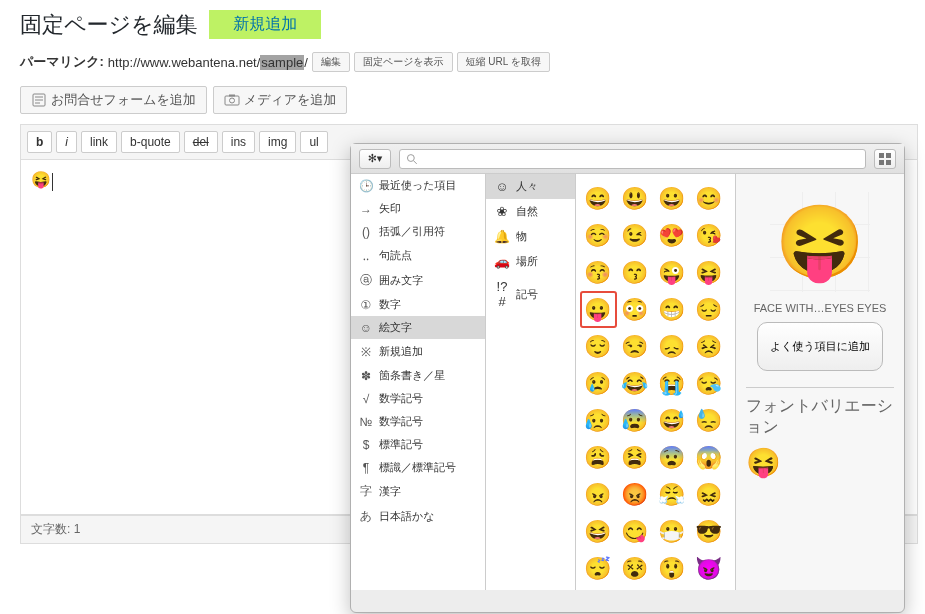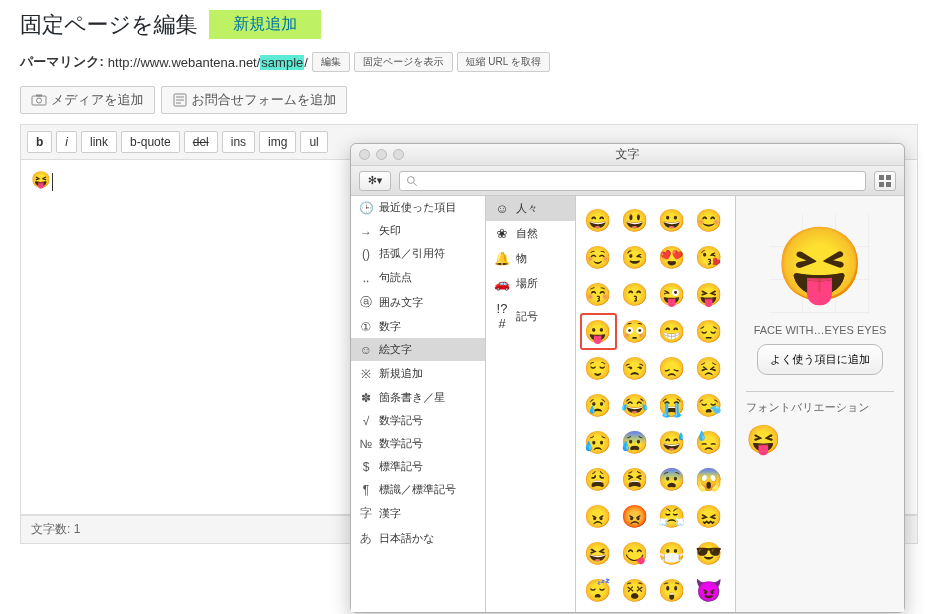--- a/index.html
+++ b/index.html
@@ -5,21 +5,21 @@
 * { margin: 0; padding: 0; box-sizing: border-box; }
 body { font-family: "Hiragino Kaku Gothic ProN", "Helvetica Neue", Arial, sans-serif; background: #fff; font-size: 13px; color: #333; width: 925px; height: 614px; overflow: hidden; position: relative; }
 .page { padding: 10px 20px; }
 h1.page-title { font-size: 22px; font-weight: 400; color: #23282d; display: inline-block; margin-right: 8px; }
 .add-new { display: inline-block; background: #bef264; color: #0073aa; font-size: 16px; padding: 4px 24px; text-decoration: none; position: relative; top: -3px; }
 .title-wrap { margin-top: 8px; }
 .title-input { width: 898px; padding: 6px 10px; font-size: 20px; border: 1px solid #ddd; background: #fff; height: 40px; }
 .permalink-row { margin-top: 10px; font-size: 13px; color: #666; display: flex; align-items: center; gap: 4px; }
 .permalink-row b { color: #333; font-weight: 600; }
 .permalink-url { color: #333; }
-.perm-slug { background: #5eead4; color: #333; padding: 0 1px; }
+.perm-slug { background: #a3a3a3; color: #333; padding: 0 1px; }
 .sm-btn { border: 1px solid #ccc; background: #f7f7f7; color: #555; font-size: 10px; padding: 2px 8px; border-radius: 2px; cursor: pointer; }
 .media-row { margin-top: 14px; display: flex; gap: 6px; }
 .media-btn { border: 1px solid #ccc; background: #f7f7f7; color: #555; font-size: 13px; padding: 4px 10px; border-radius: 2px; cursor: pointer; display: inline-flex; align-items: center; gap: 4px; }
 .media-icon { width: 16px; height: 16px; display: inline-block; }
 .toolbar-row { margin-top: 10px; border: 1px solid #ddd; background: #f5f5f5; padding: 6px 6px; display: flex; gap: 4px; width: 898px; }
 .tool-btn { border: 1px solid #ccc; background: #fff; color: #333; font-size: 12px; padding: 3px 8px; border-radius: 2px; cursor: pointer; font-family: inherit; }
 .tool-btn.bold { font-weight: bold; }
 .tool-btn.italic { font-style: italic; }
 .tool-btn.under { }
 .tool-btn.strike { text-decoration: line-through; }
@@ -47,23 +47,23 @@
 .sb2-item { display: flex; align-items: center; gap: 6px; padding: 5px 8px; font-size: 11px; color: #333; cursor: pointer; }
 .sb2-item.sel { background: #d8d8d8; }
 .sb2-icon { width: 16px; text-align: center; font-size: 13px; }
 .emoji-grid { width: 160px; border-right: 1px solid #ccc; background: #fff; overflow-y: auto; padding: 6px 4px; }
 .eg-row { display: flex; }
 .eg-cell { width: 37px; height: 37px; display: flex; align-items: center; justify-content: center; font-size: 22px; cursor: pointer; }
 .eg-cell.sel { border: 2px solid #e74c3c; border-radius: 3px; width: 37px; height: 37px; }
 .preview-pane { flex: 1; background: #f7f7f7; padding: 10px; display: flex; flex-direction: column; align-items: center; }
 .pv-big { width: 100px; height: 100px; display: flex; align-items: center; justify-content: center; font-size: 72px; background-image: linear-gradient(#eee 1px, transparent 1px), linear-gradient(90deg, #eee 1px, transparent 1px); background-size: 33px 33px; background-position: -1px -1px; margin-top: 8px; }
 .pv-label { font-size: 11px; color: #666; margin-top: 10px; text-align: center; }
-.pv-add { margin-top: 8px; border: 1px solid #bbb; background: linear-gradient(#fff,#eee); border-radius: 10px; padding: 7px 12px; font-size: 11px; cursor: pointer; }
+.pv-add { margin-top: 8px; border: 1px solid #bbb; background: linear-gradient(#fff,#eee); border-radius: 10px; padding: 16px 12px; font-size: 11px; cursor: pointer; }
 .pv-separator { border-top: 1px solid #ccc; margin-top: 16px; width: 100%; }
-.pv-var-label { font-size: 11px; color: #666; align-self: flex-start; margin-top: 8px; }
+.pv-var-label { font-size: 16px; color: #666; align-self: flex-start; margin-top: 8px; }
 .pv-var { font-size: 28px; align-self: flex-start; margin-top: 8px; cursor: pointer; }
 .search-icon { width: 12px; height: 12px; }
 </style>
 </head>
 <body>
 
 <div class="page">
   <h1 class="page-title">固定ページを編集</h1>
   <a class="add-new">新規追加</a>
 
@@ -72,41 +72,41 @@
     <b>パーマリンク:</b>
     <span class="permalink-url">
       <span>http://www.webantena.net/</span><span class="perm-slug">sample</span>/
     </span>
     <button class="sm-btn">編集</button>
     <button class="sm-btn">固定ページを表示</button>
     <button class="sm-btn">短縮 URL を取得</button>
   </div>
 
   <div class="media-row">
-    <button class="media-btn">
-      <span class="media-icon">
-        <svg viewBox="0 0 16 16" width="16" height="16">
-            <rect x="1" y="4" width="14" height="9" rx="1" fill="none" stroke="#888"></rect>
-            <circle cx="8" cy="8.5" r="2.5" fill="none" stroke="#888"></circle>
-            <rect x="5" y="2.5" width="6" height="2" fill="#888"></rect>
-          </svg>
-      </span>
-      <span>メディアを追加</span>
-    </button>
     <button class="media-btn">
       <span class="media-icon">
         <svg viewBox="0 0 16 16" width="16" height="16">
             <rect x="2" y="2" width="12" height="12" rx="1" fill="none" stroke="#888"></rect>
             <line x1="4" y1="5" x2="12" y2="5" stroke="#888"></line>
             <line x1="4" y1="8" x2="12" y2="8" stroke="#888"></line>
             <line x1="4" y1="11" x2="9" y2="11" stroke="#888"></line>
           </svg>
       </span>
       <span>お問合せフォームを追加</span>
     </button>
+    <button class="media-btn">
+      <span class="media-icon">
+        <svg viewBox="0 0 16 16" width="16" height="16">
+            <rect x="1" y="4" width="14" height="9" rx="1" fill="none" stroke="#888"></rect>
+            <circle cx="8" cy="8.5" r="2.5" fill="none" stroke="#888"></circle>
+            <rect x="5" y="2.5" width="6" height="2" fill="#888"></rect>
+          </svg>
+      </span>
+      <span>メディアを追加</span>
+    </button>
   </div>
 
   <div class="toolbar-row">
     <button class="tool-btn bold">b</button>
     <button class="tool-btn italic">i</button>
     <button class="tool-btn under">link</button>
     <button class="tool-btn">b-quote</button>
     <button class="tool-btn strike">del</button>
     <button class="tool-btn under">ins</button>
     <button class="tool-btn">img</button>
@@ -114,28 +114,20 @@
   </div>
 
   <div class="editor-box">
     <span class="editor-emoji">😝</span><span class="cursor"></span>
   </div>
 
   <div class="word-count">文字数: 1</div>
 </div>
 
 <div class="char-panel">
-  <div class="cp-titlebar">
-    <div class="traffic">
-      <div class="tl"></div>
-      <div class="tl"></div>
-      <div class="tl"></div>
-    </div>
-    <span class="cp-title">文字</span>
-  </div>
   <div class="cp-toolbar">
     <div class="gear-btn">
       <span>✻▾</span>
     </div>
     <div class="cp-search">
       <svg class="search-icon" viewBox="0 0 12 12">
           <circle cx="5" cy="5" r="3.5" fill="none" stroke="#999"></circle>
           <line x1="8" y1="8" x2="11" y2="11" stroke="#999"></line>
         </svg>
       <input placeholder="" style="">

